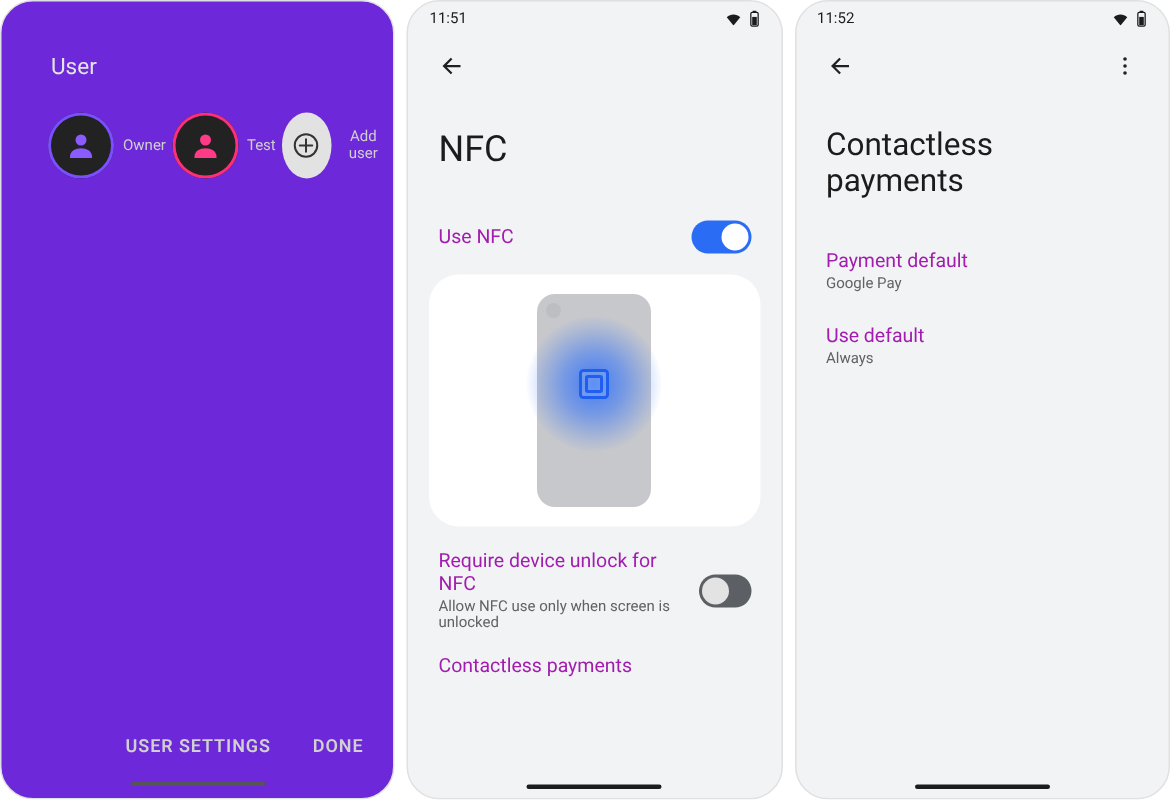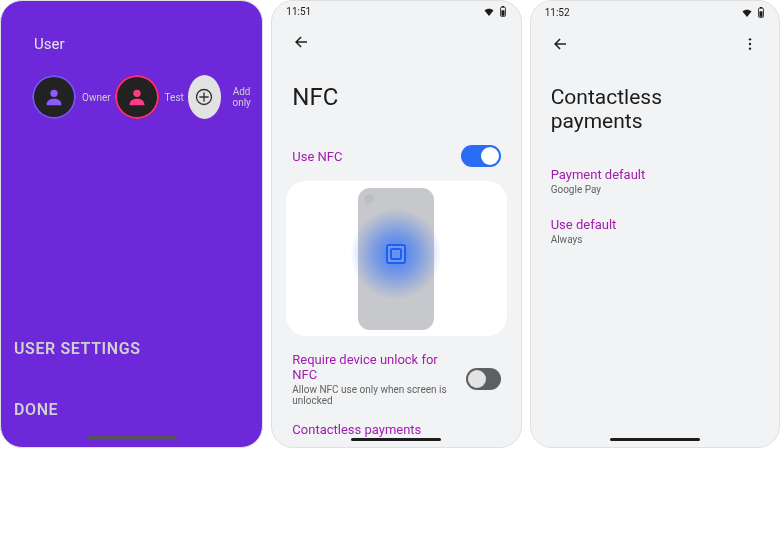--- a/index.html
+++ b/index.html
@@ -6,21 +6,21 @@
   body {
     width: 780px;
     height: 533px;
     background: #ffffff;
     font-family: Roboto, "Helvetica Neue", Arial, sans-serif;
     display: flex;
     gap: 8px;
   }
   .phone {
     flex: 1;
-    height: 448px;
+    height: 533px;
     border-radius: 22px;
     overflow: hidden;
     position: relative;
     display: flex;
     flex-direction: column;
     border: 1px solid #e0e0e0;
   }
   
   .dark { background: #6d28d9; color: #e4e4e4; padding-left: 13px; }
   .dark-header {
@@ -48,27 +48,26 @@
   }
   .ring-purple { box-shadow: 0 0 0 2px #7a4fff inset; background:#222; }
   .ring-pink { box-shadow: 0 0 0 2px #ff2d7a inset; background:#222; }
   .avatar-gray { background:#3a3a3a; }
   .avatar-light { background:#e2e2e2; color:#1a1a1a; }
   .user-label { font-size: 10px; color:#cfcfcf; text-align:center; }
   .dark-footer {
     margin-top: auto;
     display: flex;
     justify-content: flex-end;
-    gap: 42px;
+    gap: 28px;
     padding: 0 20px 28px 0;
-    font-size: 16px;
+    font-size: 12px;
     letter-spacing: 0.6px;
     font-weight: 600;
     color:#d0d0d0;
-    flex-direction:column;
   }
   .nav-pill-dark {
     position:absolute; bottom:8px; left:50%; transform:translateX(-50%);
     width:90px; height:3px; border-radius:2px; background:#555;
   }
   
   .light { background: #f2f3f5; color:#1c1c1c; }
   .status-bar {
     height: 22px;
     display:flex; align-items:center; justify-content:space-between;
@@ -172,21 +171,21 @@
     </div>
 
 
     <div class="user-cell">
       <div class="avatar-wrap avatar-light">
         <svg width="20" height="20" viewBox="0 0 24 24">
           <circle cx="12" cy="12" r="9" fill="none" stroke="#333" stroke-width="1.6"></circle>
           <path d="M12 7v10M7 12h10" stroke="#333" stroke-width="1.6" stroke-linecap="round"></path>
         </svg>
       </div>
-      <div class="user-label">Add only</div>
+      <div class="user-label">Add user</div>
     </div>
   </div>
 
   <div class="dark-footer">
     <div>USER SETTINGS</div>
     <div>DONE</div>
   </div>
   <div class="nav-pill-dark"></div>
 </div>
 

